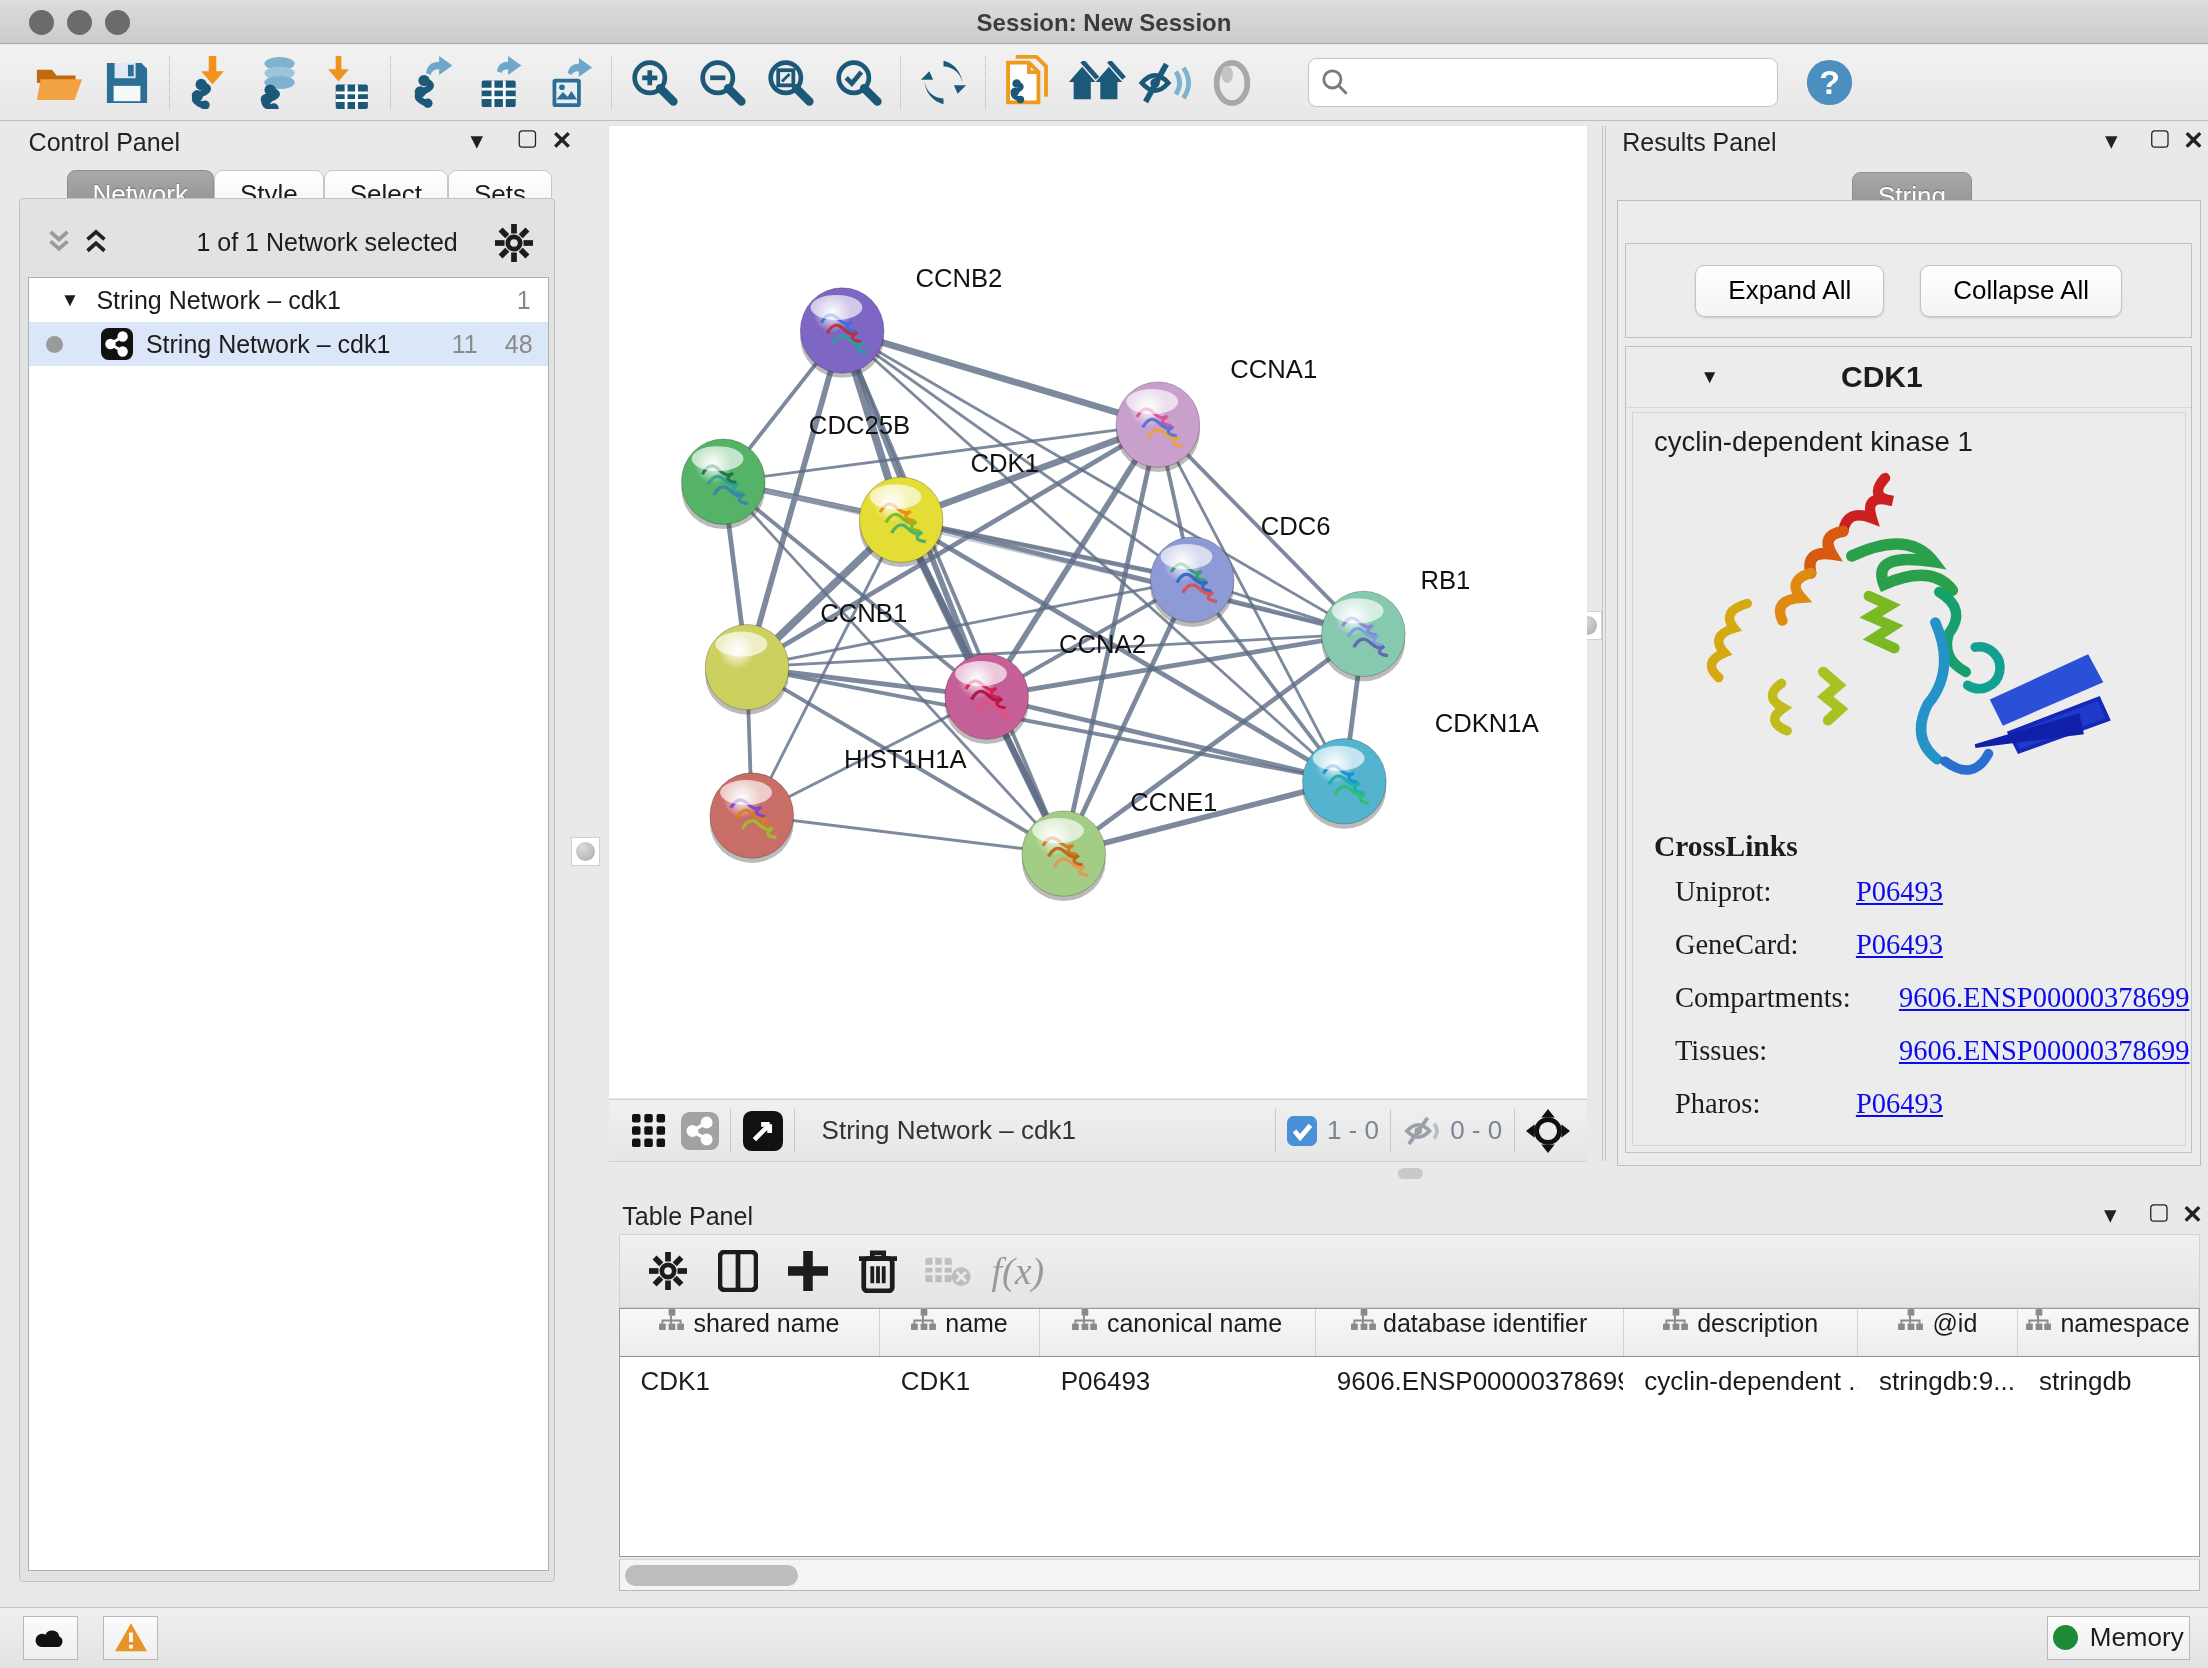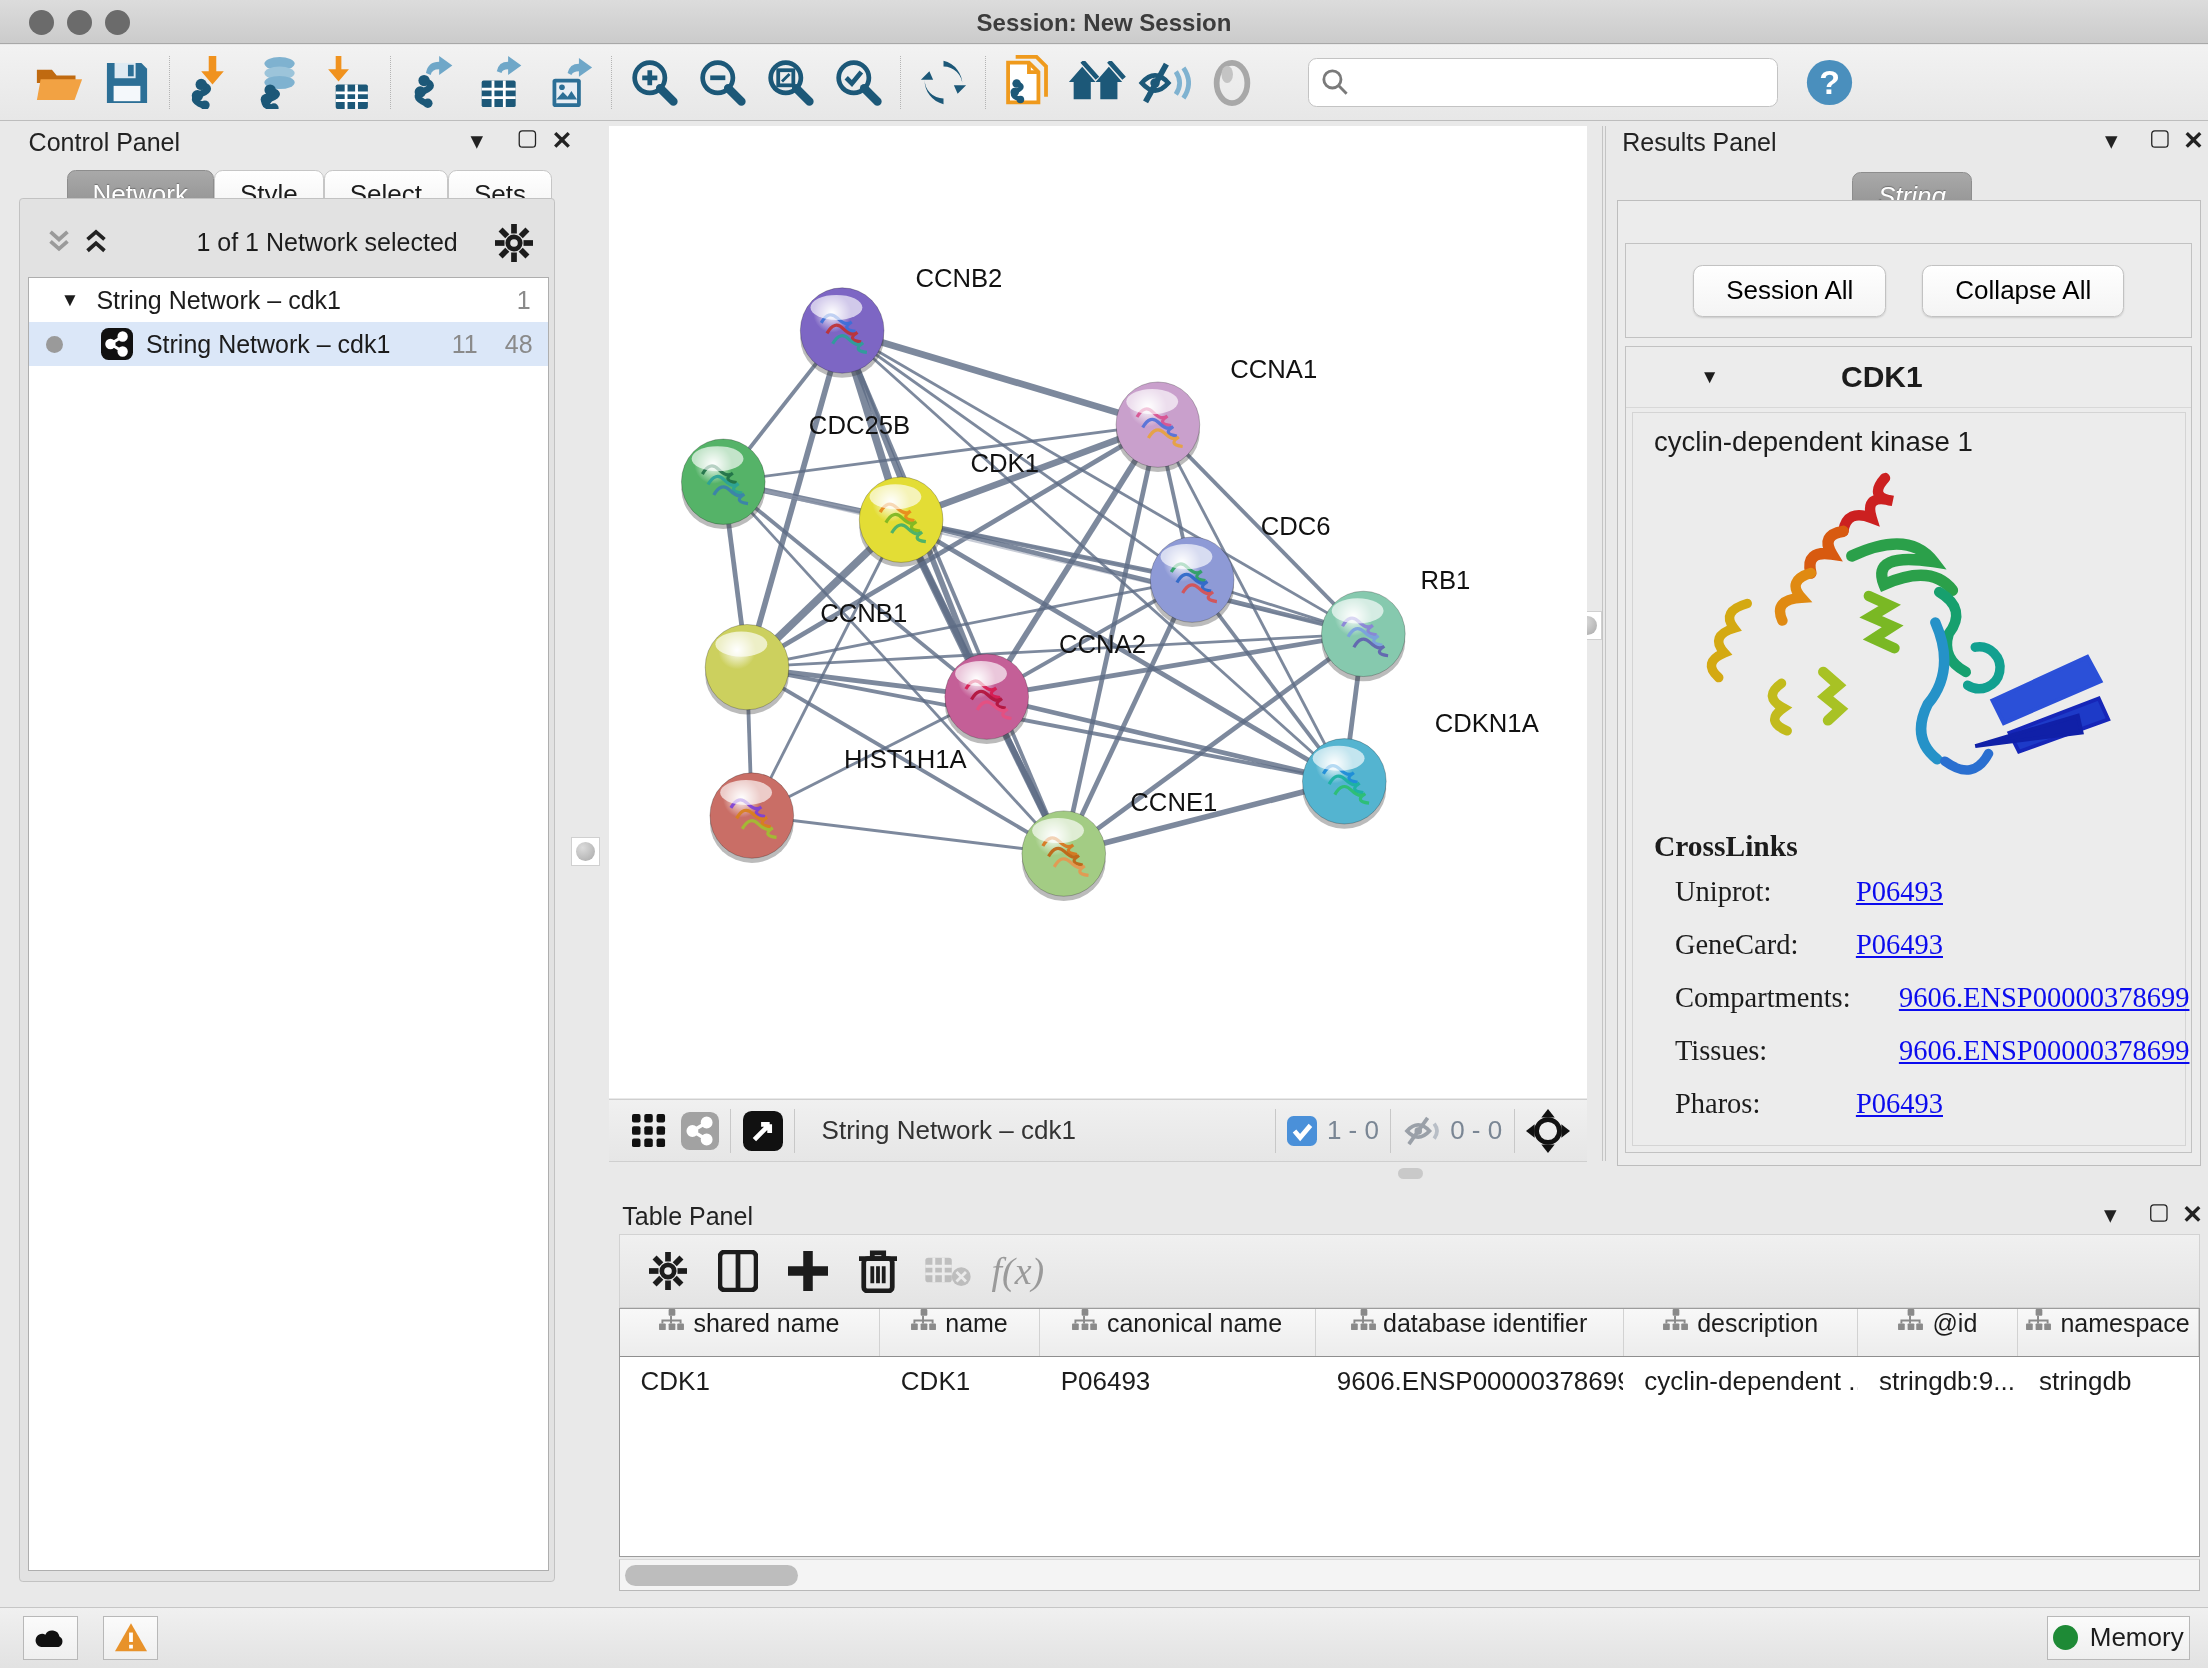--- a/index.html
+++ b/index.html
@@ -42,21 +42,21 @@
   #net-name { font-size:26px; color:#333; margin-left:15px; }
   .nt-stat { font-size:26px; color:#7a8694; margin-left:9.5px; }
 
   
   .split-dot { width:28.5px; height:28.5px; background:#fff; border:1px solid #d0d0d0; display:flex; align-items:center; justify-content:center; }
   .split-dot i { width:19px; height:19px; border-radius:50%; background:radial-gradient(circle at 35% 30%,#dcdcdc,#a8a8a8); display:block; }
   .vline { width:1px; background:#c4c4c4; }
 
   
   #results-panel { left:1609px; top:124px; width:599px; height:1046px; }
-  #rp-tab { left:243px; top:48px;font-style:italic; }
+  #rp-tab { left:243px; top:48px; }
   #rp-outer { left:7.6px; top:76px; width:584px; height:966px; background:#ececec; border:1px solid #bdbdbd; }
   #rp-btnbox { left:7.6px; top:42px; width:567px; height:95px; border:1px solid #c2c2c2; background:#ececec; display:flex; align-items:center; justify-content:center; gap:36px; }
   .rp-btn { background:linear-gradient(#ffffff,#f4f4f4); border:1px solid #c2c2c2; border-radius:9.5px; font-size:26px; padding:9.5px 32px; cursor:pointer; box-shadow:0 1px 1.9px rgba(0,0,0,.15); }
   #rp-content { left:7.6px; top:145px; width:567px; height:807px; border:1px solid #c2c2c2; background:#ececec; }
   #gene-header { height:61px; display:flex; align-items:center; border-bottom:1px solid #d8d8d8; }
   #gene-symbol { font-size:30px; font-weight:bold; margin-left:122px; }
   #gene-box { margin:3.8px 5.7px 0 5.7px; border:1px solid #d4d4d4; height:734px; background:#ececec; position:relative; }
   #gene-desc { font-size:27.6px; margin:13.3px 0 0 21px; }
   #crosslinks { position:absolute; left:21px; top:417px; font-family:"Liberation Serif",serif; }
   #crosslinks h3 { font-size:29.5px; margin-bottom:13.3px; font-family:"Liberation Serif",serif; }
@@ -623,21 +623,21 @@
   </div>
 
   <div id="results-panel" class="abs">
     <span class="panel-title abs" style="left:13.3px;top:3.8px">Results Panel</span>
     <span class="win-ctl abs" style="left:496px;top:1.9px">▾</span>
     <span class="win-ctl abs" style="left:540px;top:0px;font-size:23px">▢</span>
     <span class="win-ctl abs" style="left:574px;top:1.9px;font-weight:bold">✕</span>
     <div id="rp-tab" class="abs tab active">String</div>
     <div id="rp-outer" class="abs">
       <div id="rp-btnbox" class="abs">
-        <button class="rp-btn">Session All</button>
+        <button class="rp-btn">Expand All</button>
         <button class="rp-btn">Collapse All</button>
       </div>
       <div id="rp-content" class="abs">
         <div id="gene-header">
           <span style="margin-left:74px;font-size:19px">▼</span>
           <span id="gene-symbol">CDK1</span>
         </div>
         <div id="gene-box">
           <div id="gene-desc">cyclin-dependent kinase 1</div>
           <svg class="abs" style="left:57px;top:48px" width="447" height="361" viewBox="0 0 470 380">

